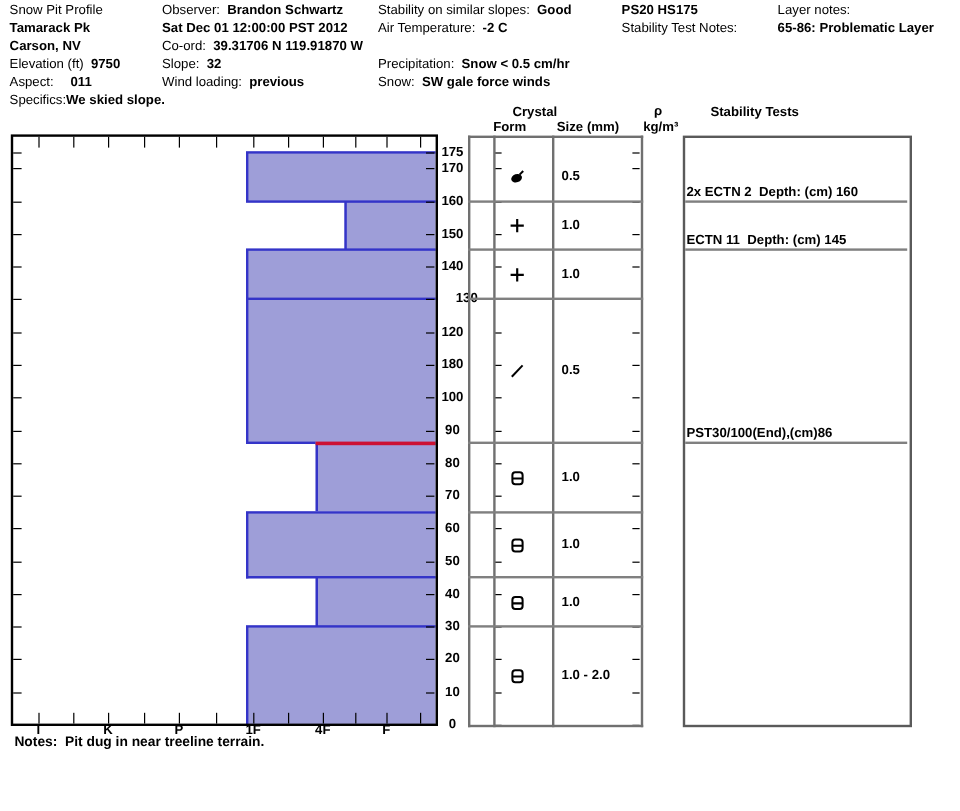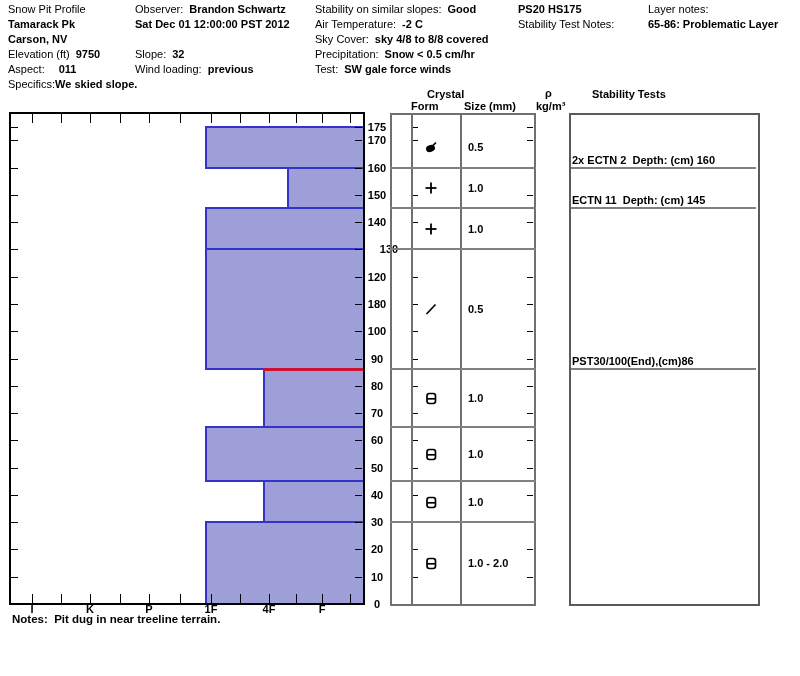--- a/index.html
+++ b/index.html
@@ -25,28 +25,28 @@
 
   <div class="hl" style="left:8px;top:3px"><span class="lbl">Snow Pit Profile</span></div>
   <div class="hl" style="left:8px;top:18px"><span class="b">Tamarack Pk</span></div>
   <div class="hl" style="left:8px;top:33px"><span class="b">Carson, NV</span></div>
   <div class="hl" style="left:8px;top:48px"><span class="lbl">Elevation (ft)</span><span class="val">9750</span></div>
   <div class="hl" style="left:8px;top:63px"><span class="lbl">Aspect:</span><span class="val" style="margin-left:14px">011</span></div>
   <div class="hl" style="left:8px;top:78px"><span class="lbl">Specifics:</span><span class="val nogap">We skied slope.</span></div>
 
   <div class="hl" style="left:135px;top:3px"><span class="lbl">Observer:</span><span class="val">Brandon Schwartz</span></div>
   <div class="hl" style="left:135px;top:18px"><span class="b">Sat Dec 01 12:00:00 PST 2012</span></div>
+  <div class="hl" style="left:135px;top:33px"><span class="lbl">Co-ord:</span><span class="val">39.31706 N 119.91870 W</span></div>
   <div class="hl" style="left:135px;top:48px"><span class="lbl">Slope:</span><span class="val">32</span></div>
   <div class="hl" style="left:135px;top:63px"><span class="lbl">Wind loading:</span><span class="val">previous</span></div>
 
   <div class="hl" style="left:315px;top:3px"><span class="lbl">Stability on similar slopes:</span><span class="val">Good</span></div>
   <div class="hl" style="left:315px;top:18px"><span class="lbl">Air Temperature:</span><span class="val">-2 C</span></div>
-  <div class="hl" style="left:315px;top:33px"><span class="lbl">Sky Cover:</span><span class="val">sky 4/8 to 8/8 covered</span></div>
   <div class="hl" style="left:315px;top:48px"><span class="lbl">Precipitation:</span><span class="val">Snow &lt; 0.5 cm/hr</span></div>
-  <div class="hl" style="left:315px;top:63px"><span class="lbl">Test:</span><span class="val">SW gale force winds</span></div>
+  <div class="hl" style="left:315px;top:63px"><span class="lbl">Snow:</span><span class="val">SW gale force winds</span></div>
 
   <div class="hl" style="left:518px;top:3px"><span class="b">PS20 HS175</span></div>
   <div class="hl" style="left:518px;top:18px"><span class="lbl">Stability Test Notes:</span></div>
 
   <div class="hl" style="left:648px;top:3px"><span class="lbl">Layer notes:</span></div>
   <div class="hl" style="left:648px;top:18px"><span class="b">65-86: Problematic Layer</span></div>
 
   <div class="thead" style="left:427px;top:88px">Crystal</div>
   <div class="thead" style="left:411px;top:100px">Form</div>
   <div class="thead" style="left:464px;top:100px">Size (mm)</div>

